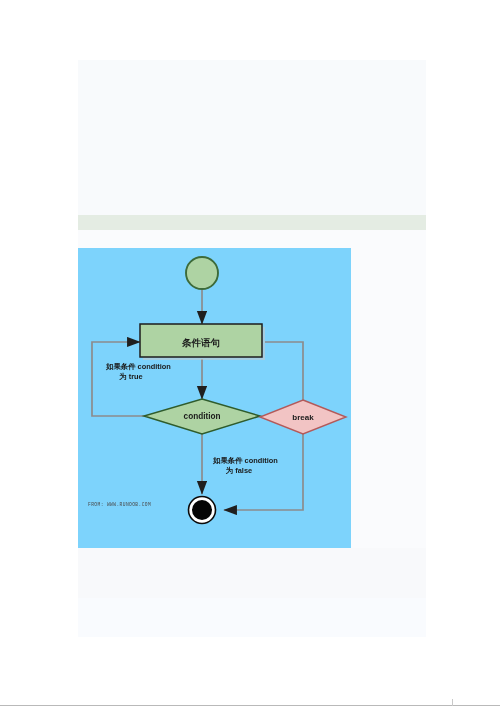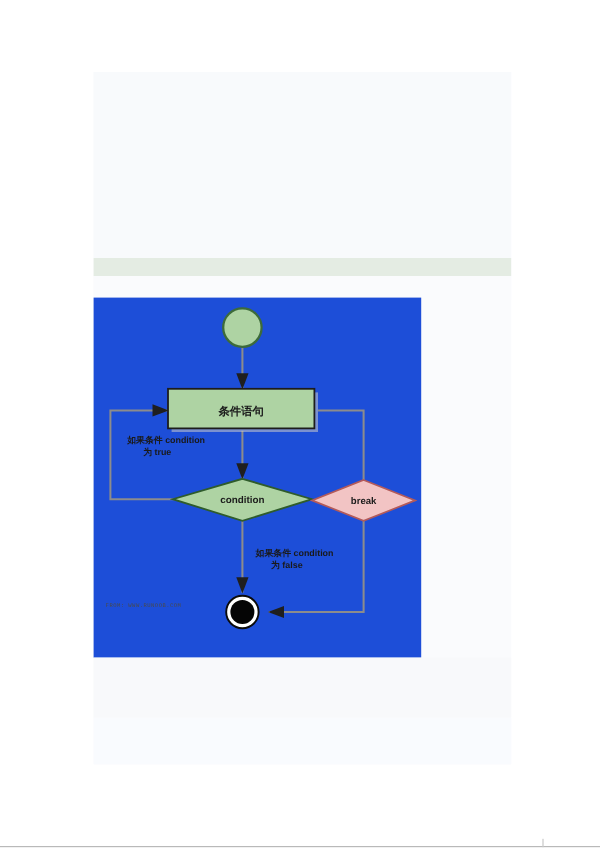--- a/index.html
+++ b/index.html
@@ -31,21 +31,21 @@
   #page-mid-blank{
     position:absolute; left:0; top:170px;
     width:348px; height:20px;
     background:#fafbfd;
   }
   
   #figure{
     position:absolute;
     left:0px; top:188px;
     width:273px; height:300px;
-    background:#1d4ed8;
+    background:#7dd3fc;
   }
   #figure-svg{display:block;}
   #page-bottom-blank{
     position:absolute; left:0; top:488px;
     width:348px; height:50px;
     background:#f8f9fb;
   }
   #page-bottom-band{
     position:absolute; left:0; top:538px;
     width:348px; height:39px;

